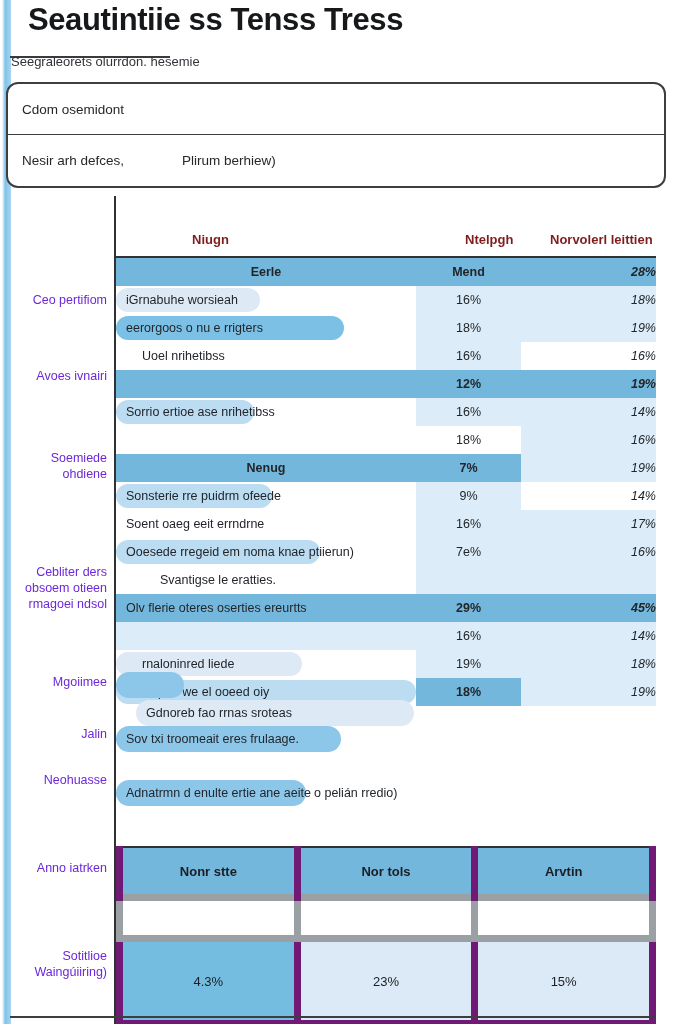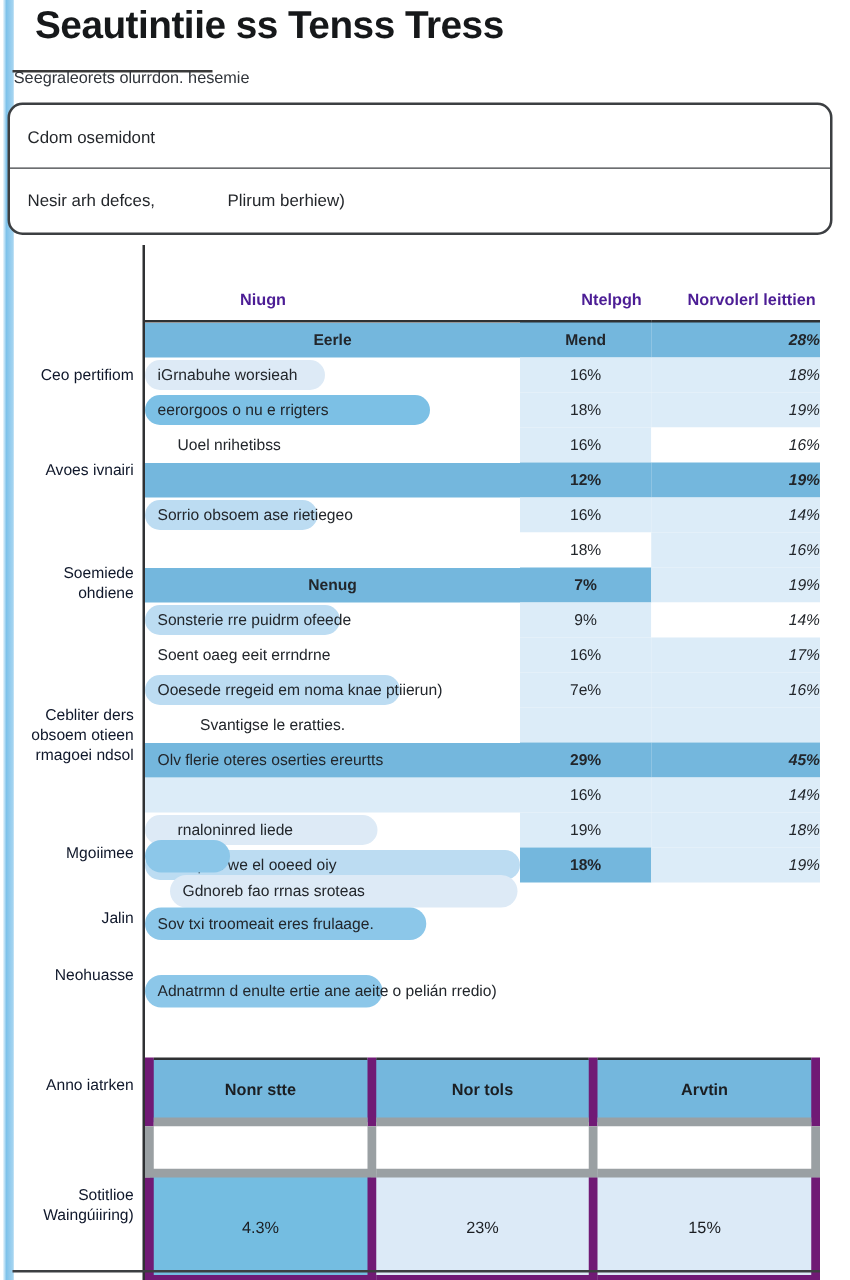--- a/index.html
+++ b/index.html
@@ -46,21 +46,21 @@
   #info-panel .panel-row.divided{border-top:1.6px solid #3c3f42;height:52px;}
   .panel-cell{display:inline-block;}
   .panel-cell.second{margin-left:58px;}
 
   
   #body-area{position:absolute;left:0;top:196px;width:680px;height:828px;}
 
   
   .rowlabel{
     position:absolute;right:0;width:110px;text-align:right;
-    font-size:12.5px;color:#0f172a;line-height:16px;padding-right:9px;
+    font-size:12.5px;color:#6d28d9;line-height:16px;padding-right:9px;
     box-sizing:border-box;white-space:pre-line;
   }
   #label-gutter{position:absolute;left:0;top:0;width:116px;height:828px;}
 
   
   #axis-line{position:absolute;left:114px;top:0;width:2px;height:828px;background:#2f3133;}
 
   
   #matrix{
     position:absolute;left:116px;top:60px;width:540px;
@@ -99,21 +99,21 @@
     position:absolute;height:26px;border-radius:13px;
     display:flex;align-items:center;padding-left:10px;box-sizing:border-box;
     font-size:12.5px;color:#22262b;white-space:nowrap;
   }
   .trailing-note{
     position:absolute;font-size:12.5px;color:#22262b;white-space:nowrap;
   }
 
   
   .colhead{
-    position:absolute;font-size:13px;font-weight:bold;color:#4c1d95;
+    position:absolute;font-size:13px;font-weight:bold;color:#7f1d1d;
     white-space:nowrap;
     padding-left:28px;
   }
 
   
   #summary{
     position:absolute;left:116px;width:540px;
     border-collapse:collapse;table-layout:fixed;
   }
   #summary th,#summary td{
@@ -207,21 +207,21 @@
             <td class="c2 shade-light">16%</td>
             <td class="c3 shade-none">16%</td>
           </tr>
           <tr>
             <td class="c1 shade-dark"></td>
             <td class="c2 shade-dark hdrcell">12%</td>
             <td class="c3 shade-dark hdrcell">19%</td>
           </tr>
           <tr>
             <td class="c1 shade-none">
-              <div class="pill mid" style="width: 46%;">Sorrio obsoem ase rietiegeo</div>
+              <div class="pill mid" style="width: 46%;">Sorrio ertioe ase nrihetibss</div>
             </td>
             <td class="c2 shade-light">16%</td>
             <td class="c3 shade-light">14%</td>
           </tr>
           <tr>
             <td class="c1 shade-none"></td>
             <td class="c2 shade-none">18%</td>
             <td class="c3 shade-light">16%</td>
           </tr>
           <tr>

